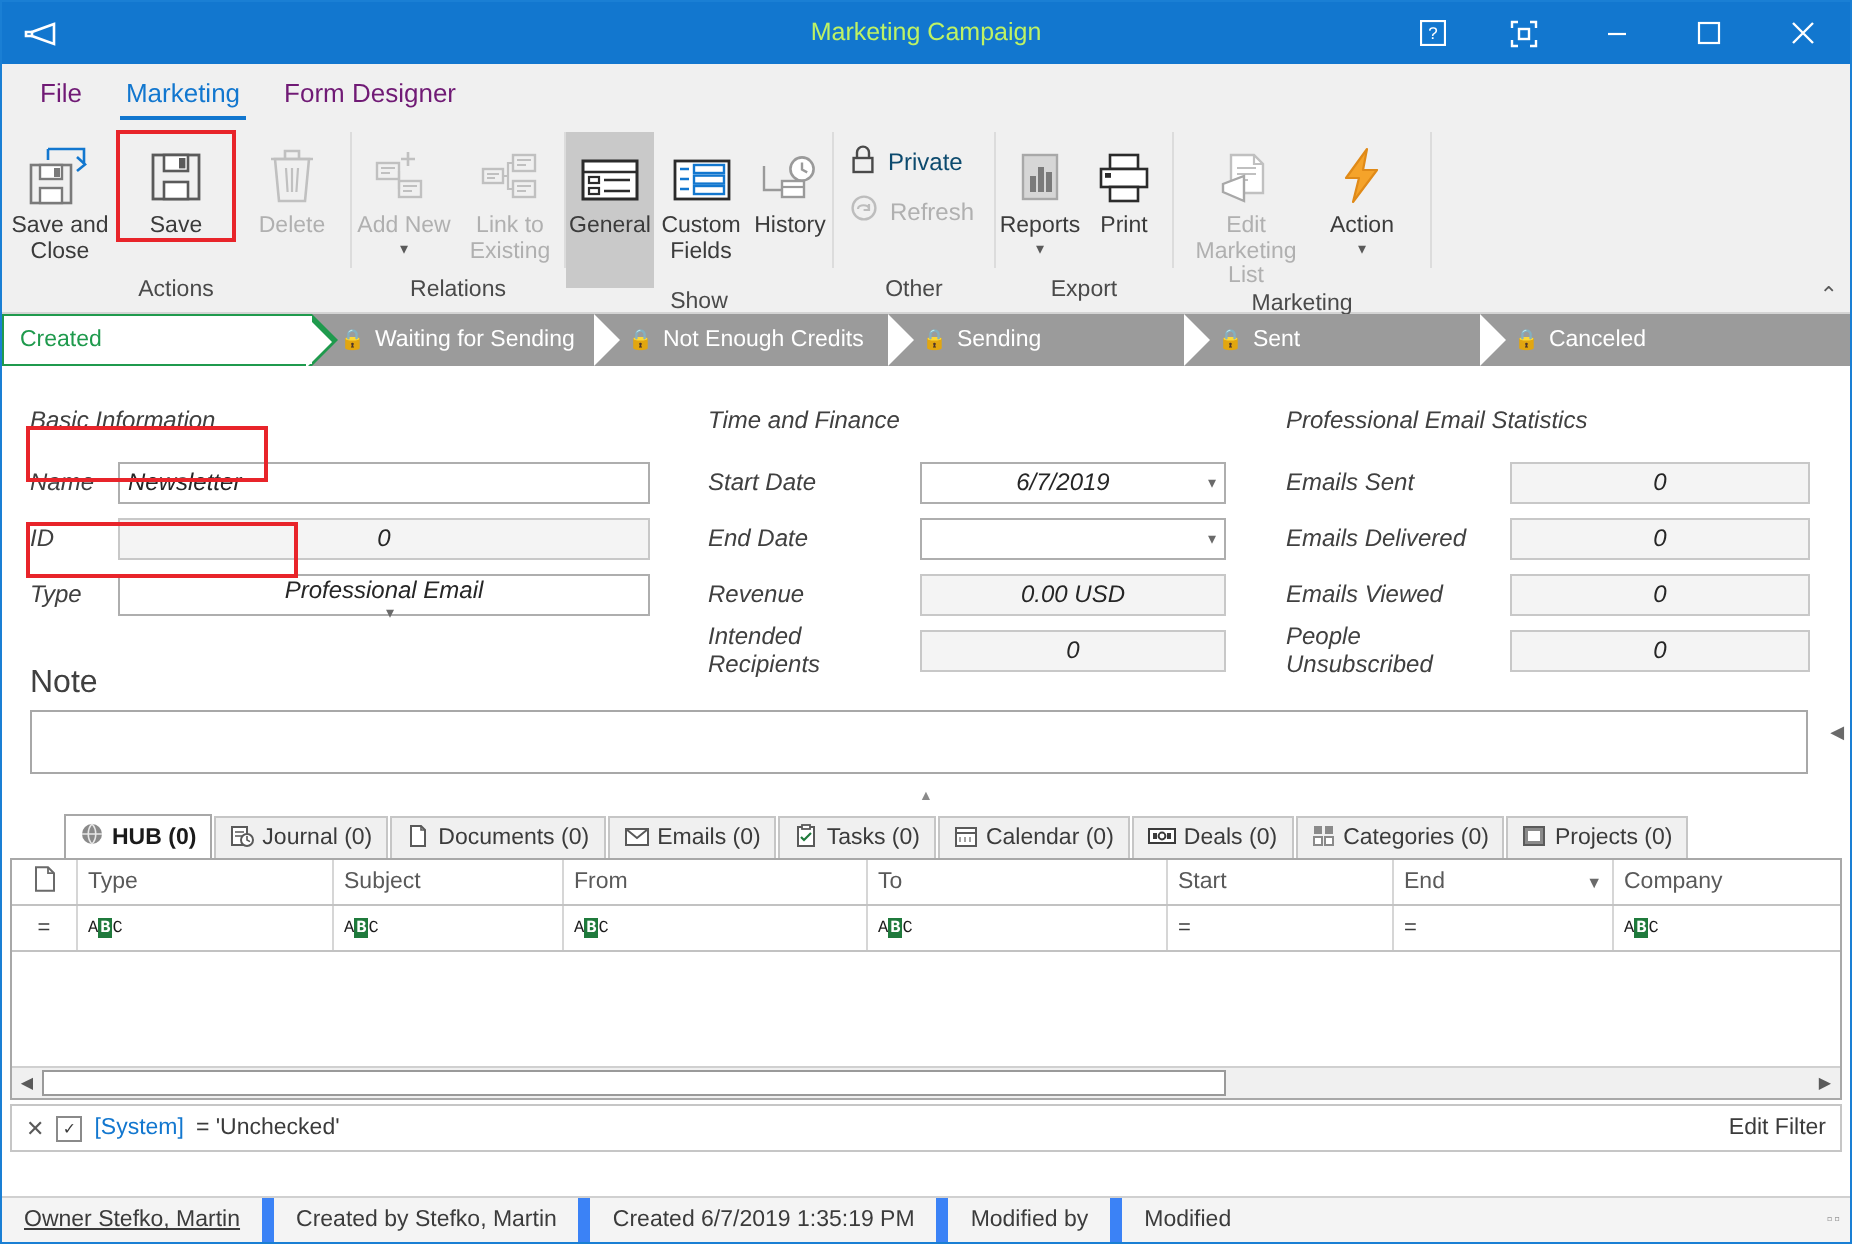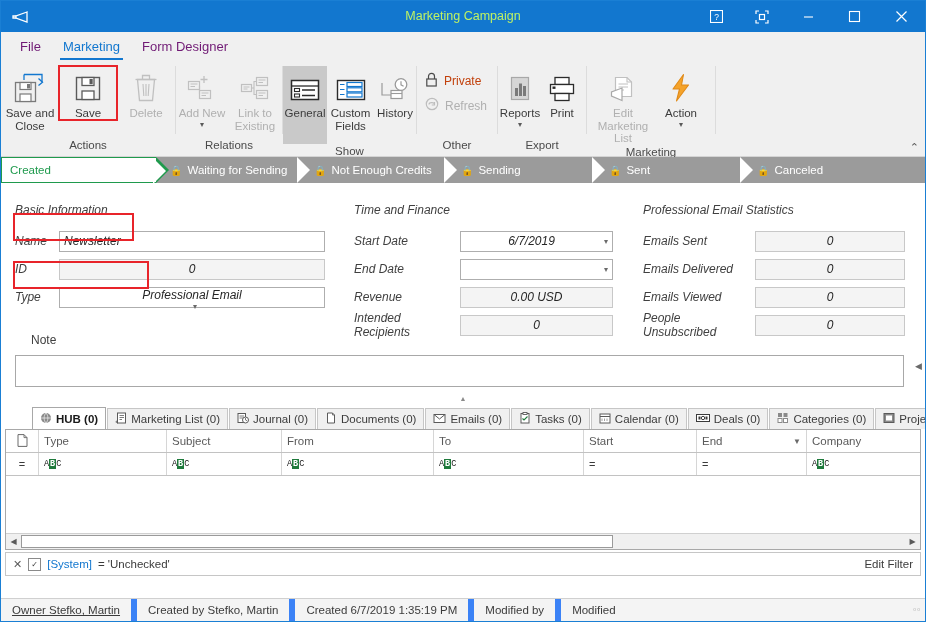--- a/index.html
+++ b/index.html
@@ -36,21 +36,21 @@
   .bigbtn{width:58px;display:flex;flex-direction:column;align-items:center;justify-content:flex-start;
           padding:3px 2px 0 2px;box-sizing:border-box;text-align:center;}
   .bigbtn .ic{height:34px;display:flex;align-items:flex-end;justify-content:center;}
   .bigbtn .lbl{font-size:11.5px;line-height:12.5px;color:#3b3b3b;margin-top:4px;}
   .bigbtn.disabled .lbl{color:#b0b0b0;}
   .bigbtn.sel{background:#c9c9c9;}
   .bigbtn.hl{outline:2px solid #e8242a;outline-offset:-1px;}
   .chev{display:block;font-size:8px;line-height:8px;color:#5a5a5a;margin-top:1px;}
 
   .smallstack{display:flex;flex-direction:column;justify-content:flex-start;padding:6px 10px 0 8px;gap:7px;}
-  .smallbtn{display:flex;align-items:center;gap:6px;font-size:12px;color:#c2410c;}
+  .smallbtn{display:flex;align-items:center;gap:6px;font-size:12px;color:#0c4a6e;}
   .smallbtn.disabled{color:#b0b0b0;}
 
   .ribbon-collapse{position:absolute;right:6px;bottom:2px;font-size:11px;color:#5a5a5a;}
 
   
   .flow{height:26px;background:#fff;display:flex;align-items:stretch;overflow:hidden;}
   .step{position:relative;display:flex;align-items:center;padding-left:14px;font-size:11.5px;
         color:#fff;background:#9b9b9b;box-sizing:border-box;}
   .step .txt{display:flex;align-items:center;gap:5px;padding-right:6px;}
   .step.first{background:#fff;color:#1f9a4d;border:1px solid #1f9a4d;border-right:none;padding-left:8px;}
@@ -69,21 +69,21 @@
   .row{display:flex;align-items:center;height:24px;margin-bottom:4px;}
   .row .lab{font-size:12px;color:#404040;}
   .fld{height:21px;box-sizing:border-box;border:1px solid #aeaeae;background:#fff;
        font-size:12px;color:#262626;display:flex;align-items:center;padding:0 4px;}
   .fld.ro{background:#f4f4f4;border-color:#c8c8c8;}
   .fld .v{flex:1;}
   .fld .v.r{text-align:center;}
   .fld .dd{font-size:8px;color:#6a6a6a;padding-left:6px;}
   .hlbox{position:absolute;border:2px solid #e8242a;box-sizing:border-box;pointer-events:none;}
 
-  .notelbl{position:absolute;left:14px;top:150px;font-size:12px;color:#404040;margin-left:16px;}
+  .notelbl{position:absolute;left:14px;top:150px;font-size:16px;color:#404040;}
   .notebox{position:absolute;left:14px;top:172px;width:889px;height:32px;border:1px solid #a8a8a8;background:#fff;box-sizing:border-box;}
   .splitgrip{position:absolute;left:0;right:0;top:212px;text-align:center;font-size:7px;color:#8a8a8a;line-height:7px;}
   .sidearrow{position:absolute;right:3px;top:178px;font-size:9px;color:#6a6a6a;}
 
   
   .tabstrip{height:22px;background:#fff;display:flex;align-items:flex-end;padding-left:4px;box-sizing:border-box;position:relative;margin-left:27px;}
   .gtab{display:flex;align-items:center;gap:4px;height:21px;padding:0 7px;box-sizing:border-box;
         background:#f0f0f0;border:1px solid #c6c6c6;border-bottom:none;font-size:11.5px;color:#3b3b3b;
         margin-right:1px;white-space:nowrap;}
   .gtab.active{background:#fff;border-color:#a8a8a8;color:#1a1a1a;font-weight:bold;height:22px;}
@@ -517,30 +517,20 @@
         <svg width="12" height="12" viewBox="0 0 12 12">
             <circle cx="6" cy="6" r="5" fill="#8a8a8a"></circle>
             <path d="M1 6 L11 6 M6 1 C3.5 3.5 3.5 8.5 6 11 M6 1 C8.5 3.5 8.5 8.5 6 11" stroke="#e8e8e8" stroke-width=".8" fill="none"></path>
           </svg>
       </span>
       <span>HUB (0)</span>
     </div>
     <div class="gtab">
       <span>
         <svg width="12" height="12" viewBox="0 0 12 12">
-            <rect x="2.5" y="1" width="8" height="10" fill="#fff" stroke="#5a5a5a" stroke-width="1"></rect>
-            <path d="M4.5 3.5 L9 3.5 M4.5 5.5 L9 5.5 M4.5 7.5 L7 7.5" stroke="#5a5a5a" stroke-width=".8"></path>
-            <path d="M3 8 L.8 9.8 L3 11.2" fill="none" stroke="#5a5a5a" stroke-width=".9"></path>
-          </svg>
-      </span>
-      <span>Marketing List (0)</span>
-    </div>
-    <div class="gtab">
-      <span>
-        <svg width="12" height="12" viewBox="0 0 12 12">
             <rect x="1" y="1.5" width="7.5" height="9" fill="#fff" stroke="#5a5a5a" stroke-width="1"></rect>
             <path d="M2.5 4 L7 4 M2.5 6 L7 6" stroke="#5a5a5a" stroke-width=".8"></path>
             <circle cx="8.5" cy="8" r="3" fill="#fff" stroke="#5a5a5a" stroke-width="1"></circle>
             <path d="M8.5 6 L8.5 8 L10 8.8" stroke="#5a5a5a" stroke-width=".8" fill="none"></path>
           </svg>
       </span>
       <span>Journal (0)</span>
     </div>
     <div class="gtab">
       <span>

